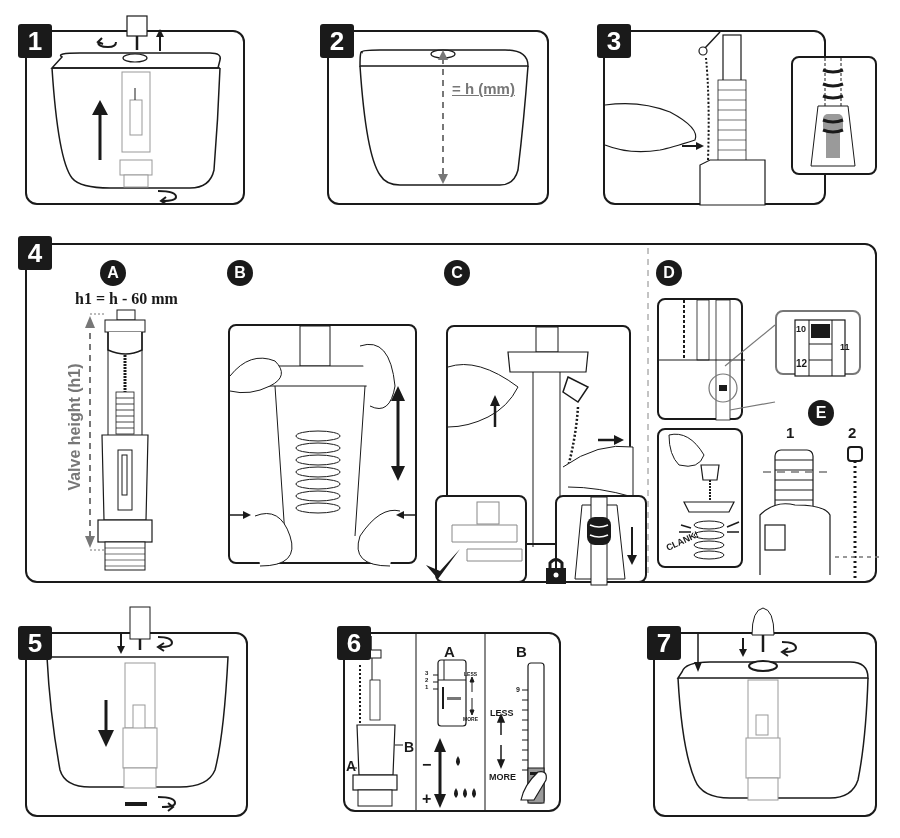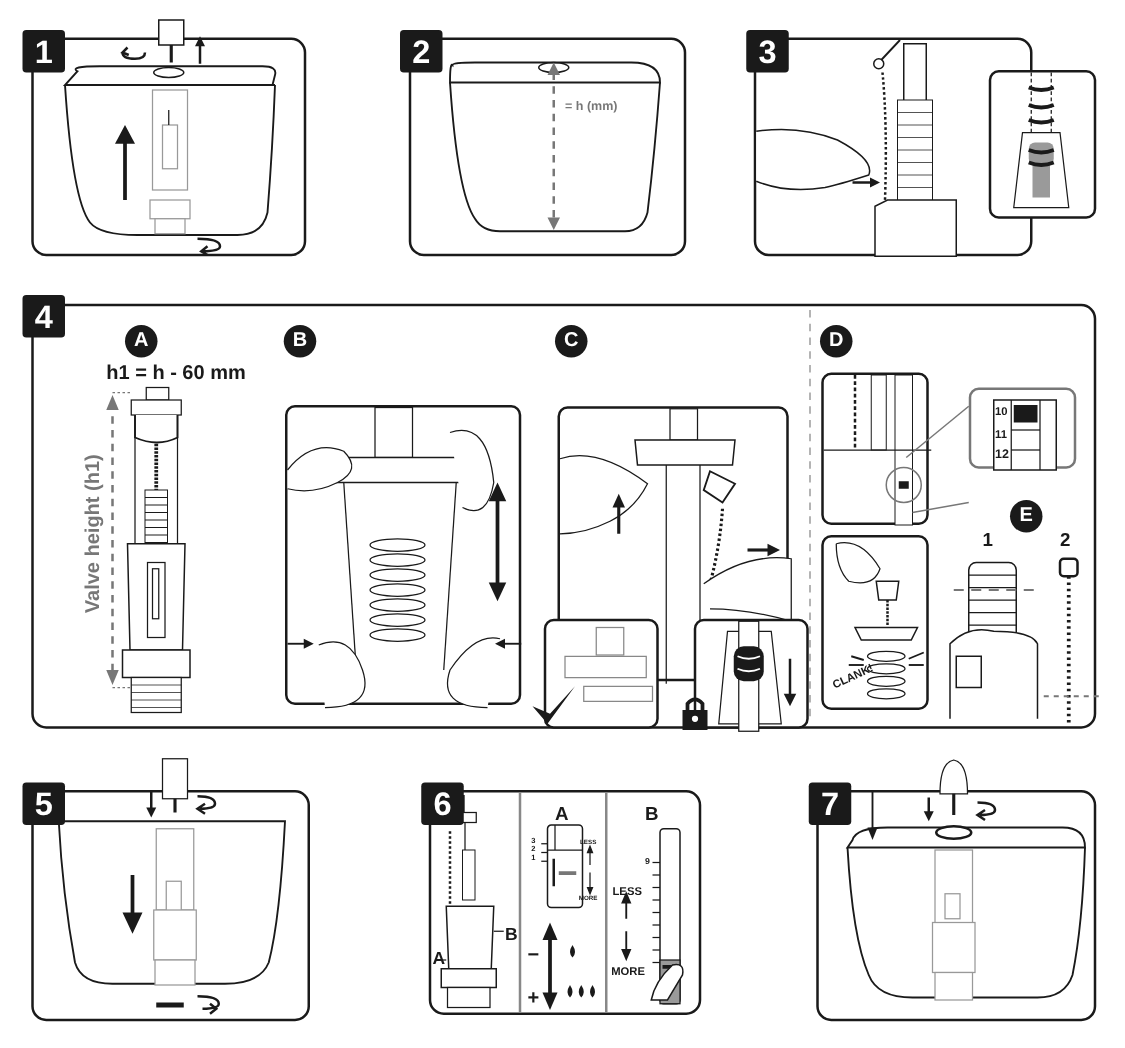--- a/index.html
+++ b/index.html
@@ -52,21 +52,21 @@
 <svg style="left:300px;top:0;" width="260" height="215">
   <path d="M62,52 Q62,50 80,50 L205,50 Q228,50 228,66 L60,66 Q60,50 62,52 Z" fill="#fff" stroke="#1a1a1a" stroke-width="1.5"></path>
   <path d="M60,66 Q66,155 80,175 Q86,185 100,185 L200,185 Q214,185 218,170 Q224,120 228,66" fill="none" stroke="#1a1a1a" stroke-width="1.5"></path>
   <ellipse cx="143" cy="54" rx="12" ry="4" fill="none" stroke="#1a1a1a" stroke-width="1.2"></ellipse>
   <g>
     <line x1="143" y1="58" x2="143" y2="176" stroke="#777" stroke-width="2" stroke-dasharray="6,5"></line>
     <polygon points="138,60 143,50 148,60" fill="#777"></polygon>
     <polygon points="138,174 143,184 148,174" fill="#777"></polygon>
   </g>
 </svg>
-<div class="label gray" style="left:452px;top:80px;font-size:10px;font-family:'Liberation Sans',sans-serif;">= h (mm)</div>
+<div class="label gray" style="left:452px;top:80px;font-size:15px;font-family:'Liberation Sans',sans-serif;text-decoration:underline;">= h (mm)</div>
 
 <div class="panel" style="left:603px;top:30px;width:223px;height:175px;"></div>
 <div class="step-badge" style="left:597px;top:24px;">3</div>
 <svg style="left:590px;top:0;" width="310" height="215">
   <rect x="133" y="35" width="18" height="130" fill="#fff" stroke="#1a1a1a" stroke-width="1.2"></rect>
   <g stroke="#1a1a1a" stroke-width="0.8" fill="#fff">
     <rect x="128" y="80" width="28" height="82"></rect>
   </g>
   <g stroke="#1a1a1a" stroke-width="0.6">
     <line x1="128" y1="90" x2="156" y2="90"></line>
@@ -104,21 +104,21 @@
         <path d="M30,62 Q40,66 50,62"></path>
         <path d="M30,72 Q40,76 50,72"></path>
       </g>
   </svg>
 </div>
 
 <div class="panel" style="left:25px;top:243px;width:852px;height:340px;"></div>
 <div class="step-badge" style="left:18px;top:236px;">4</div>
 
 <div class="sub-badge" style="left:100px;top:260px;">A</div>
-<div class="label" style="left:85px;top:290px;font-size:16px;">h1 = h - 60 mm</div>
+<div class="label" style="left:75px;top:290px;font-size:16px;font-family:Liberation Serif, serif;">h1 = h - 60 mm</div>
 <svg style="left:60px;top:310px;" width="110" height="275">
   <rect x="57" y="0" width="18" height="10" fill="#fff" stroke="#1a1a1a" stroke-width="1"></rect>
   <rect x="45" y="10" width="40" height="12" fill="#fff" stroke="#1a1a1a" stroke-width="1"></rect>
   <path d="M48,22 L48,40 Q66,48 82,40 L82,22" fill="#fff" stroke="#1a1a1a" stroke-width="1.5"></path>
   <line x1="48" y1="22" x2="48" y2="125" stroke="#1a1a1a" stroke-width="1"></line>
   <line x1="82" y1="22" x2="82" y2="125" stroke="#1a1a1a" stroke-width="1"></line>
   <line x1="65" y1="45" x2="65" y2="95" stroke="#1a1a1a" stroke-width="3" stroke-dasharray="2,1"></line>
   <g stroke="#1a1a1a" stroke-width="0.8" fill="#fff">
     <rect x="56" y="82" width="18" height="42"></rect>
     <line x1="56" y1="88" x2="74" y2="88"></line>
@@ -257,21 +257,21 @@
 <div class="inset" style="left:775px;top:310px;width:86px;height:65px;border-color:#777;">
   <svg style="left:0;top:0;" width="86" height="65">
     <rect x="18" y="8" width="50" height="56" fill="#fff" stroke="#1a1a1a" stroke-width="1.2"></rect>
     <line x1="32" y1="8" x2="32" y2="64" stroke="#1a1a1a" stroke-width="1"></line>
     <line x1="55" y1="8" x2="55" y2="64" stroke="#1a1a1a" stroke-width="1"></line>
     <rect x="34" y="12" width="19" height="14" fill="#1a1a1a"></rect>
     <line x1="32" y1="32" x2="55" y2="32" stroke="#1a1a1a" stroke-width="1"></line>
     <line x1="32" y1="48" x2="55" y2="48" stroke="#1a1a1a" stroke-width="1"></line>
   </svg>
   <span class="label" style="left:19px;top:12px;font-size:9px;">10</span>
-  <span class="label" style="left:19px;top:30px;font-size:9px;">11</span>
+  <span class="label" style="left:19px;top:30px;font-size:9px;padding-left:44px;">11</span>
   <span class="label" style="left:19px;top:46px;font-size:10px;">12</span>
 </div>
 <div class="inset" style="left:657px;top:428px;width:86px;height:140px;">
   <svg style="left:0;top:0;" width="86" height="140">
     <path d="M10,5 Q30,0 45,25 Q40,40 20,35 Q10,25 10,5" fill="#fff" stroke="#1a1a1a" stroke-width="1"></path>
     <path d="M42,35 L60,35 L58,50 L44,50 Z" fill="#fff" stroke="#1a1a1a" stroke-width="1.2"></path>
     <line x1="51" y1="50" x2="51" y2="70" stroke="#1a1a1a" stroke-width="2" stroke-dasharray="2,1"></line>
     <path d="M25,72 L75,72 L70,82 L30,82 Z" fill="#fff" stroke="#1a1a1a" stroke-width="1.2"></path>
     <g stroke="#1a1a1a" stroke-width="1" fill="none">
       <ellipse cx="50" cy="95" rx="15" ry="4"></ellipse>

